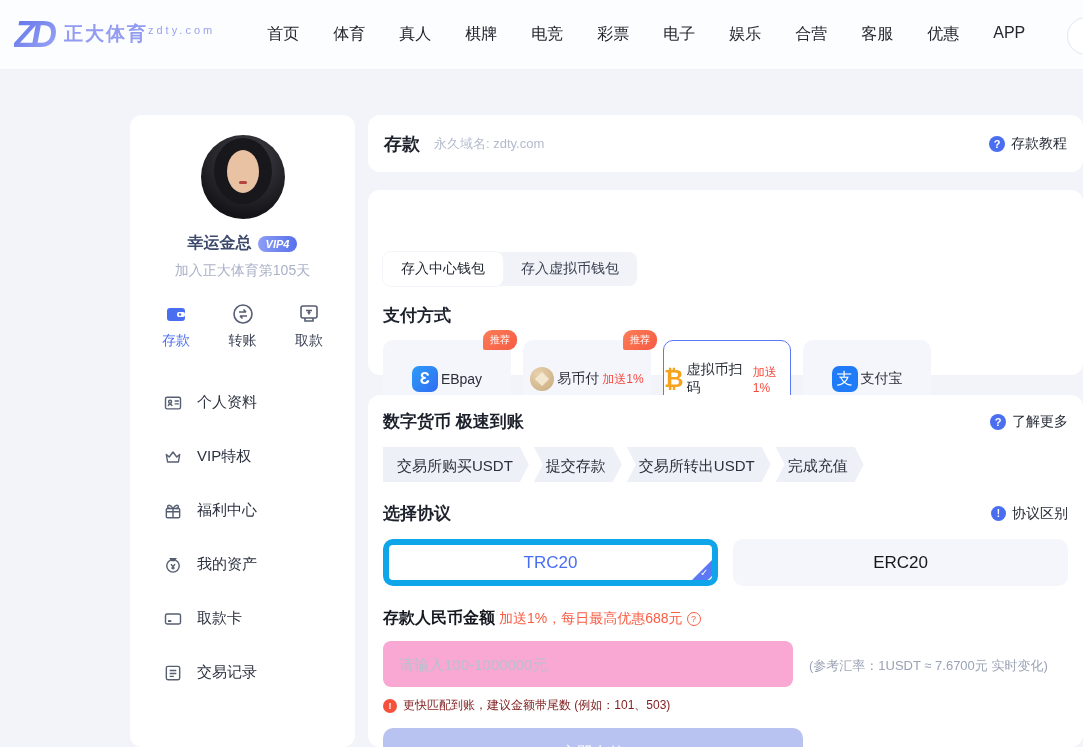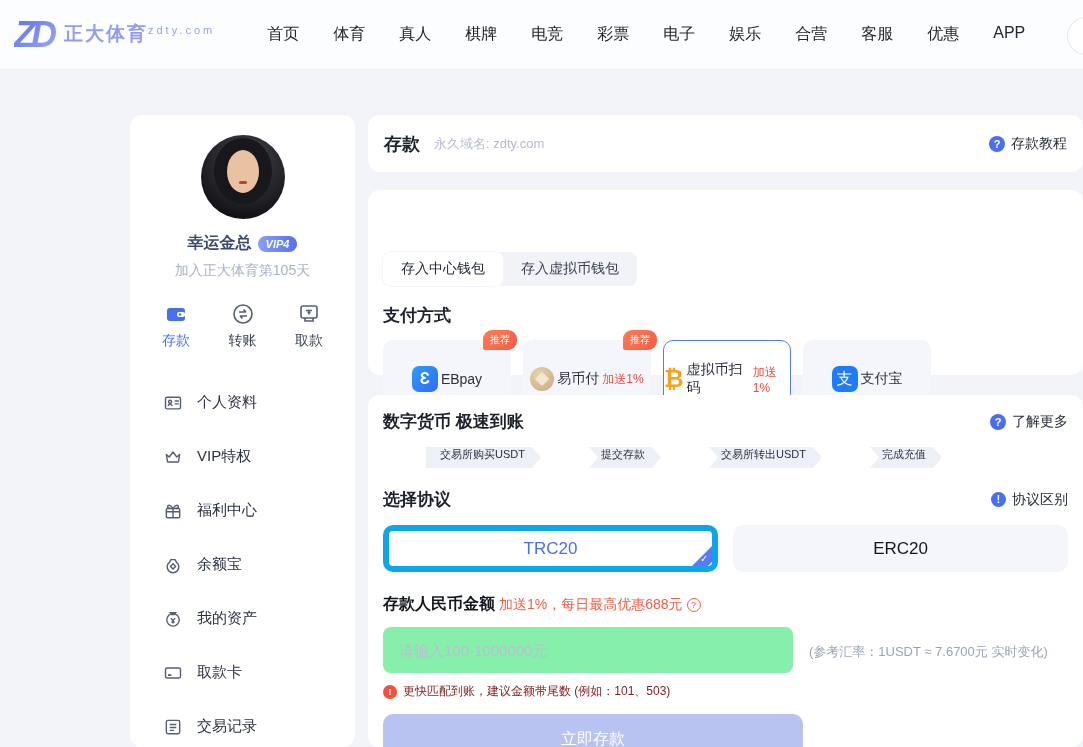--- a/index.html
+++ b/index.html
@@ -64,33 +64,33 @@
   .ic-coin::after { content:""; position:absolute; left:7px; top:7px; width:10px; height:10px; background:#f3e7cf; transform:rotate(45deg); }
   .ic-btc { font-size:24px; font-weight:bold; color:#f5a31c; line-height:1; }
   .ic-alipay { width:26px; height:26px; border-radius:7px; background:#1f7bf8; color:#fff; font-size:16px; display:flex; align-items:center; justify-content:center; }
 
   .card-two { left:368px; top:395px; width:715px; height:352px; padding:15px 15px 0; }
   .sec-row { display:flex; align-items:center; }
   .sec-title { font-size:17px; font-weight:bold; color:#1c212b; }
   .sec-right { margin-left:auto; display:flex; align-items:center; gap:6px; cursor:pointer; }
   .sec-right .lbl { font-size:14px; color:#262b36; }
   .steps { display:flex; gap:5px; margin-top:14px; }
-  .step { background:#eef0f7; color:#2b2f3a; font-size:11px; padding:0 16px 6px 12px; clip-path:polygon(0 0, calc(100% - 9px) 0, 100% 50%, calc(100% - 9px) 100%, 0 100%, 9px 50%);margin-left:43px; }
+  .step { background:#eef0f7; color:#2b2f3a; font-size:15px; padding:10px 16px 6px 12px; clip-path:polygon(0 0, calc(100% - 9px) 0, 100% 50%, calc(100% - 9px) 100%, 0 100%, 9px 50%); }
   .step:first-child { clip-path:polygon(0 0, calc(100% - 9px) 0, 100% 50%, calc(100% - 9px) 100%, 0 100%); padding-left:14px; }
   .proto-head { margin-top:20px; }
   .proto-row { display:flex; gap:15px; margin-top:14px; }
   .proto { position:relative; width:340px; height:47px; border-radius:10px; display:flex; align-items:center; justify-content:center; font-size:17px; cursor:pointer; overflow:hidden; }
   .proto.selected { background:#fff; border:6px solid #0ea5e9; color:#4a6ef0; }
   .proto.plain { background:#f5f6fb; color:#14171e; }
   .amount-row { display:flex; align-items:center; gap:4px; margin-top:22px; }
   .amount-label { font-size:16px; font-weight:bold; color:#14171e; }
   .amount-promo { font-size:14px; color:#fa5d44; display:flex; align-items:center; gap:4px; }
   .promo-q { display:inline-flex; align-items:center; justify-content:center; width:14px; height:14px; border:1px solid #fa5d44; border-radius:50%; font-size:9px; color:#fa5d44; }
   .input-row { display:flex; align-items:flex-end; gap:16px; margin-top:12px; }
-  .amt-input { width:410px; height:46px; background:#86efac; border:none; border-radius:8px; padding:0 16px; font-size:15px; color:#2b2f3a; outline:none; font-family:"Liberation Sans","DejaVu Sans",sans-serif; }
+  .amt-input { width:410px; height:46px; background:#f9a8d4; border:none; border-radius:8px; padding:0 16px; font-size:15px; color:#2b2f3a; outline:none; font-family:"Liberation Sans","DejaVu Sans",sans-serif; }
   .amt-input::placeholder { color:#b9bfce; }
   .rate-text { font-size:13px; color:#9aa3b5; padding-bottom:12px; white-space:nowrap; }
   .note-row { display:flex; align-items:center; gap:6px; margin-top:10px; }
   .note-text { font-size:12px; color:#7f1d1d; }
   .submit-btn { display:block; width:420px; height:50px; margin-top:14px; background:#b9c3f2; border:none; border-radius:10px; color:#fff; font-size:16px; cursor:pointer; font-family:"Liberation Sans","DejaVu Sans",sans-serif; }
 
   svg.ic { display:block; }
 </style>
 </head>
 <body>
@@ -188,29 +188,20 @@
           <svg class="ic" width="20" height="20" viewBox="0 0 24 24" fill="none" stroke="#565e72" stroke-width="1.7">
             <rect x="4" y="9" width="16" height="11" rx="1.5"></rect>
             <path d="M4 13h16M12 9v11M8.5 9c-2 0-3-1-3-2.2C5.5 5.6 6.5 5 7.5 5c1.8 0 3.2 1.8 4.5 4 1.3-2.2 2.7-4 4.5-4 1 0 2 .6 2 1.8 0 1.2-1 2.2-3 2.2"></path>
           </svg>
         </span>
       <span class="lbl">福利中心</span>
     </div>
     <div class="menu-item">
       <span>
           <svg class="ic" width="20" height="20" viewBox="0 0 24 24" fill="none" stroke="#565e72" stroke-width="1.7">
-            <path d="M9.5 5.5h5l1.5 3a7 7 0 1 1-8 0l1.5-3z" stroke-linejoin="round"></path>
-            <rect x="9.8" y="11.5" width="4.4" height="4.4" transform="rotate(45 12 13.7)"></rect>
-          </svg>
-        </span>
-      <span class="lbl">余额宝</span>
-    </div>
-    <div class="menu-item">
-      <span>
-          <svg class="ic" width="20" height="20" viewBox="0 0 24 24" fill="none" stroke="#565e72" stroke-width="1.7">
             <circle cx="12" cy="13" r="7.5"></circle>
             <path d="M9 4.5h6l-1.5 2h-3L9 4.5zM9.5 11l2.5 3 2.5-3M12 14v3.5M10 15.5h4"></path>
           </svg>
         </span>
       <span class="lbl">我的资产</span>
     </div>
     <div class="menu-item">
       <span>
           <svg class="ic" width="20" height="20" viewBox="0 0 24 24" fill="none" stroke="#565e72" stroke-width="1.7">
             <rect x="3" y="6" width="18" height="12" rx="2"></rect>

